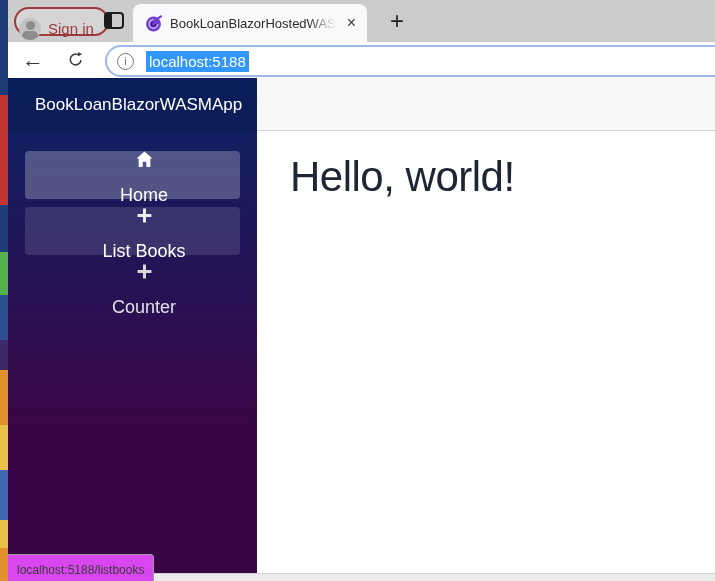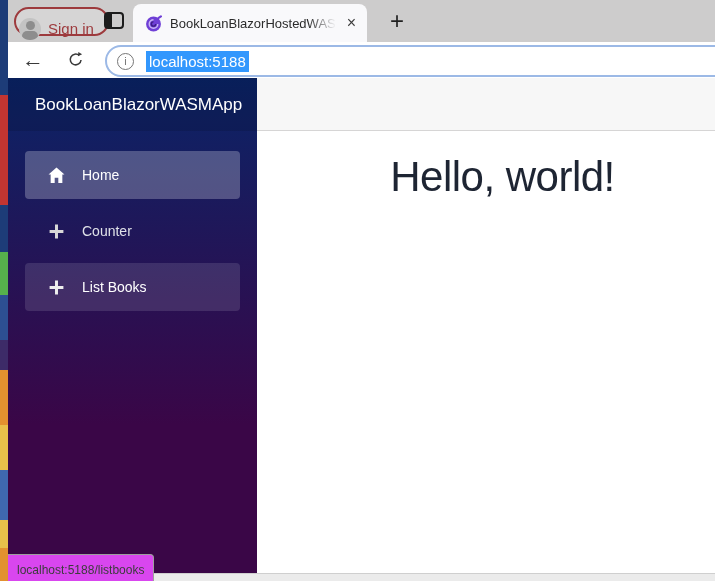--- a/index.html
+++ b/index.html
@@ -47,28 +47,28 @@
   .url-text { margin-left:12px; background:#3297fd; color:#fff; font-size:15px; padding:2px 3px;text-align:right; }
 
   
   .viewport { position:absolute; left:0; top:78px; width:100%; height:495px; background:#fde047;padding-left:47px; }
   .sidebar { position:absolute; left:0; top:0; width:249px; height:100%;
     background:linear-gradient(180deg, #0a2467 0%, #3a0647 70%); }
   .brand-row { height:53px; display:flex; align-items:center; padding-left:27px;
     background:rgba(0,0,0,0.12); color:#fff; font-size:17px; }
   .nav-menu { margin-top:20px; }
   .nav-item { width:215px; height:48px; margin:0 0 8px 17px; border-radius:4px; display:flex; align-items:center;
-    gap:17px; padding-left:23px; color:#dfe1e8; font-size:14px; cursor:pointer; }
+    gap:17px; padding-left:23px; color:#dfe1e8; font-size:18px; cursor:pointer;flex-direction:column; }
   .nav-item.active { background:rgba(255,255,255,0.25); color:#fff; }
   .nav-item.hover { background:rgba(255,255,255,0.12); color:#fff; }
   .nav-ic { width:17px; height:17px; flex:0 0 auto; }
 
   .main { position:absolute; left:249px; top:0; right:0; height:100%; background:#fff; }
   .top-row { height:53px; background:#f7f7f7; border-bottom:1px solid #d6d5d5; }
-  .content h1 { margin:22px 0 0 33px; font-size:42px; font-weight:400; color:#1e2533; letter-spacing:-0.5px;text-align:center; }
+  .content h1 { margin:22px 0 0 33px; font-size:42px; font-weight:400; color:#1e2533; letter-spacing:-0.5px; }
 
   
   .bottom-strip { position:absolute; left:0; top:573px; width:100%; height:8px; background:#ebebeb; border-top:1px solid #cfcfcf; }
   .status-tooltip { position:absolute; left:0; top:554px; height:31px; background:#d946ef;
     border:1px solid #9e9e9e; border-left:none; border-radius:0 4px 0 0; display:flex; align-items:center;
     padding:8px 9px; font-size:12px; color:#3c3c3c; z-index:5; }
 </style>
 </head>
 <body>
 
@@ -136,32 +136,32 @@
         <nav class="nav-menu">
 
           <div class="nav-item active">
             <svg class="nav-ic" viewBox="0 0 16 16">
               <path d="M8 0.5 L15.5 7 H13.5 V15 H9.7 V10.2 H6.3 V15 H2.5 V7 H0.5 Z" fill="#ffffff"></path>
             </svg>
             <span>Home</span>
           </div>
 
 
+          <div class="nav-item hover">
+            <svg class="nav-ic" viewBox="0 0 16 16">
+              <path d="M6.6 1.5 h2.8 v5.1 h5.1 v2.8 H9.4 v5.1 H6.6 V9.4 H1.5 V6.6 h5.1 Z" fill="#eeeeee"></path>
+            </svg>
+            <span>List Books</span>
+          </div>
+
           <div class="nav-item">
             <svg class="nav-ic" viewBox="0 0 16 16">
               <path d="M6.6 1.5 h2.8 v5.1 h5.1 v2.8 H9.4 v5.1 H6.6 V9.4 H1.5 V6.6 h5.1 Z" fill="#d8d8d8"></path>
             </svg>
             <span>Counter</span>
-          </div>
-
-          <div class="nav-item hover">
-            <svg class="nav-ic" viewBox="0 0 16 16">
-              <path d="M6.6 1.5 h2.8 v5.1 h5.1 v2.8 H9.4 v5.1 H6.6 V9.4 H1.5 V6.6 h5.1 Z" fill="#eeeeee"></path>
-            </svg>
-            <span>List Books</span>
           </div>
 
 
         </nav>
       </aside>
 
       <main class="main">
         <div class="top-row"></div>
         <div class="content">
           <h1>Hello, world!</h1>

